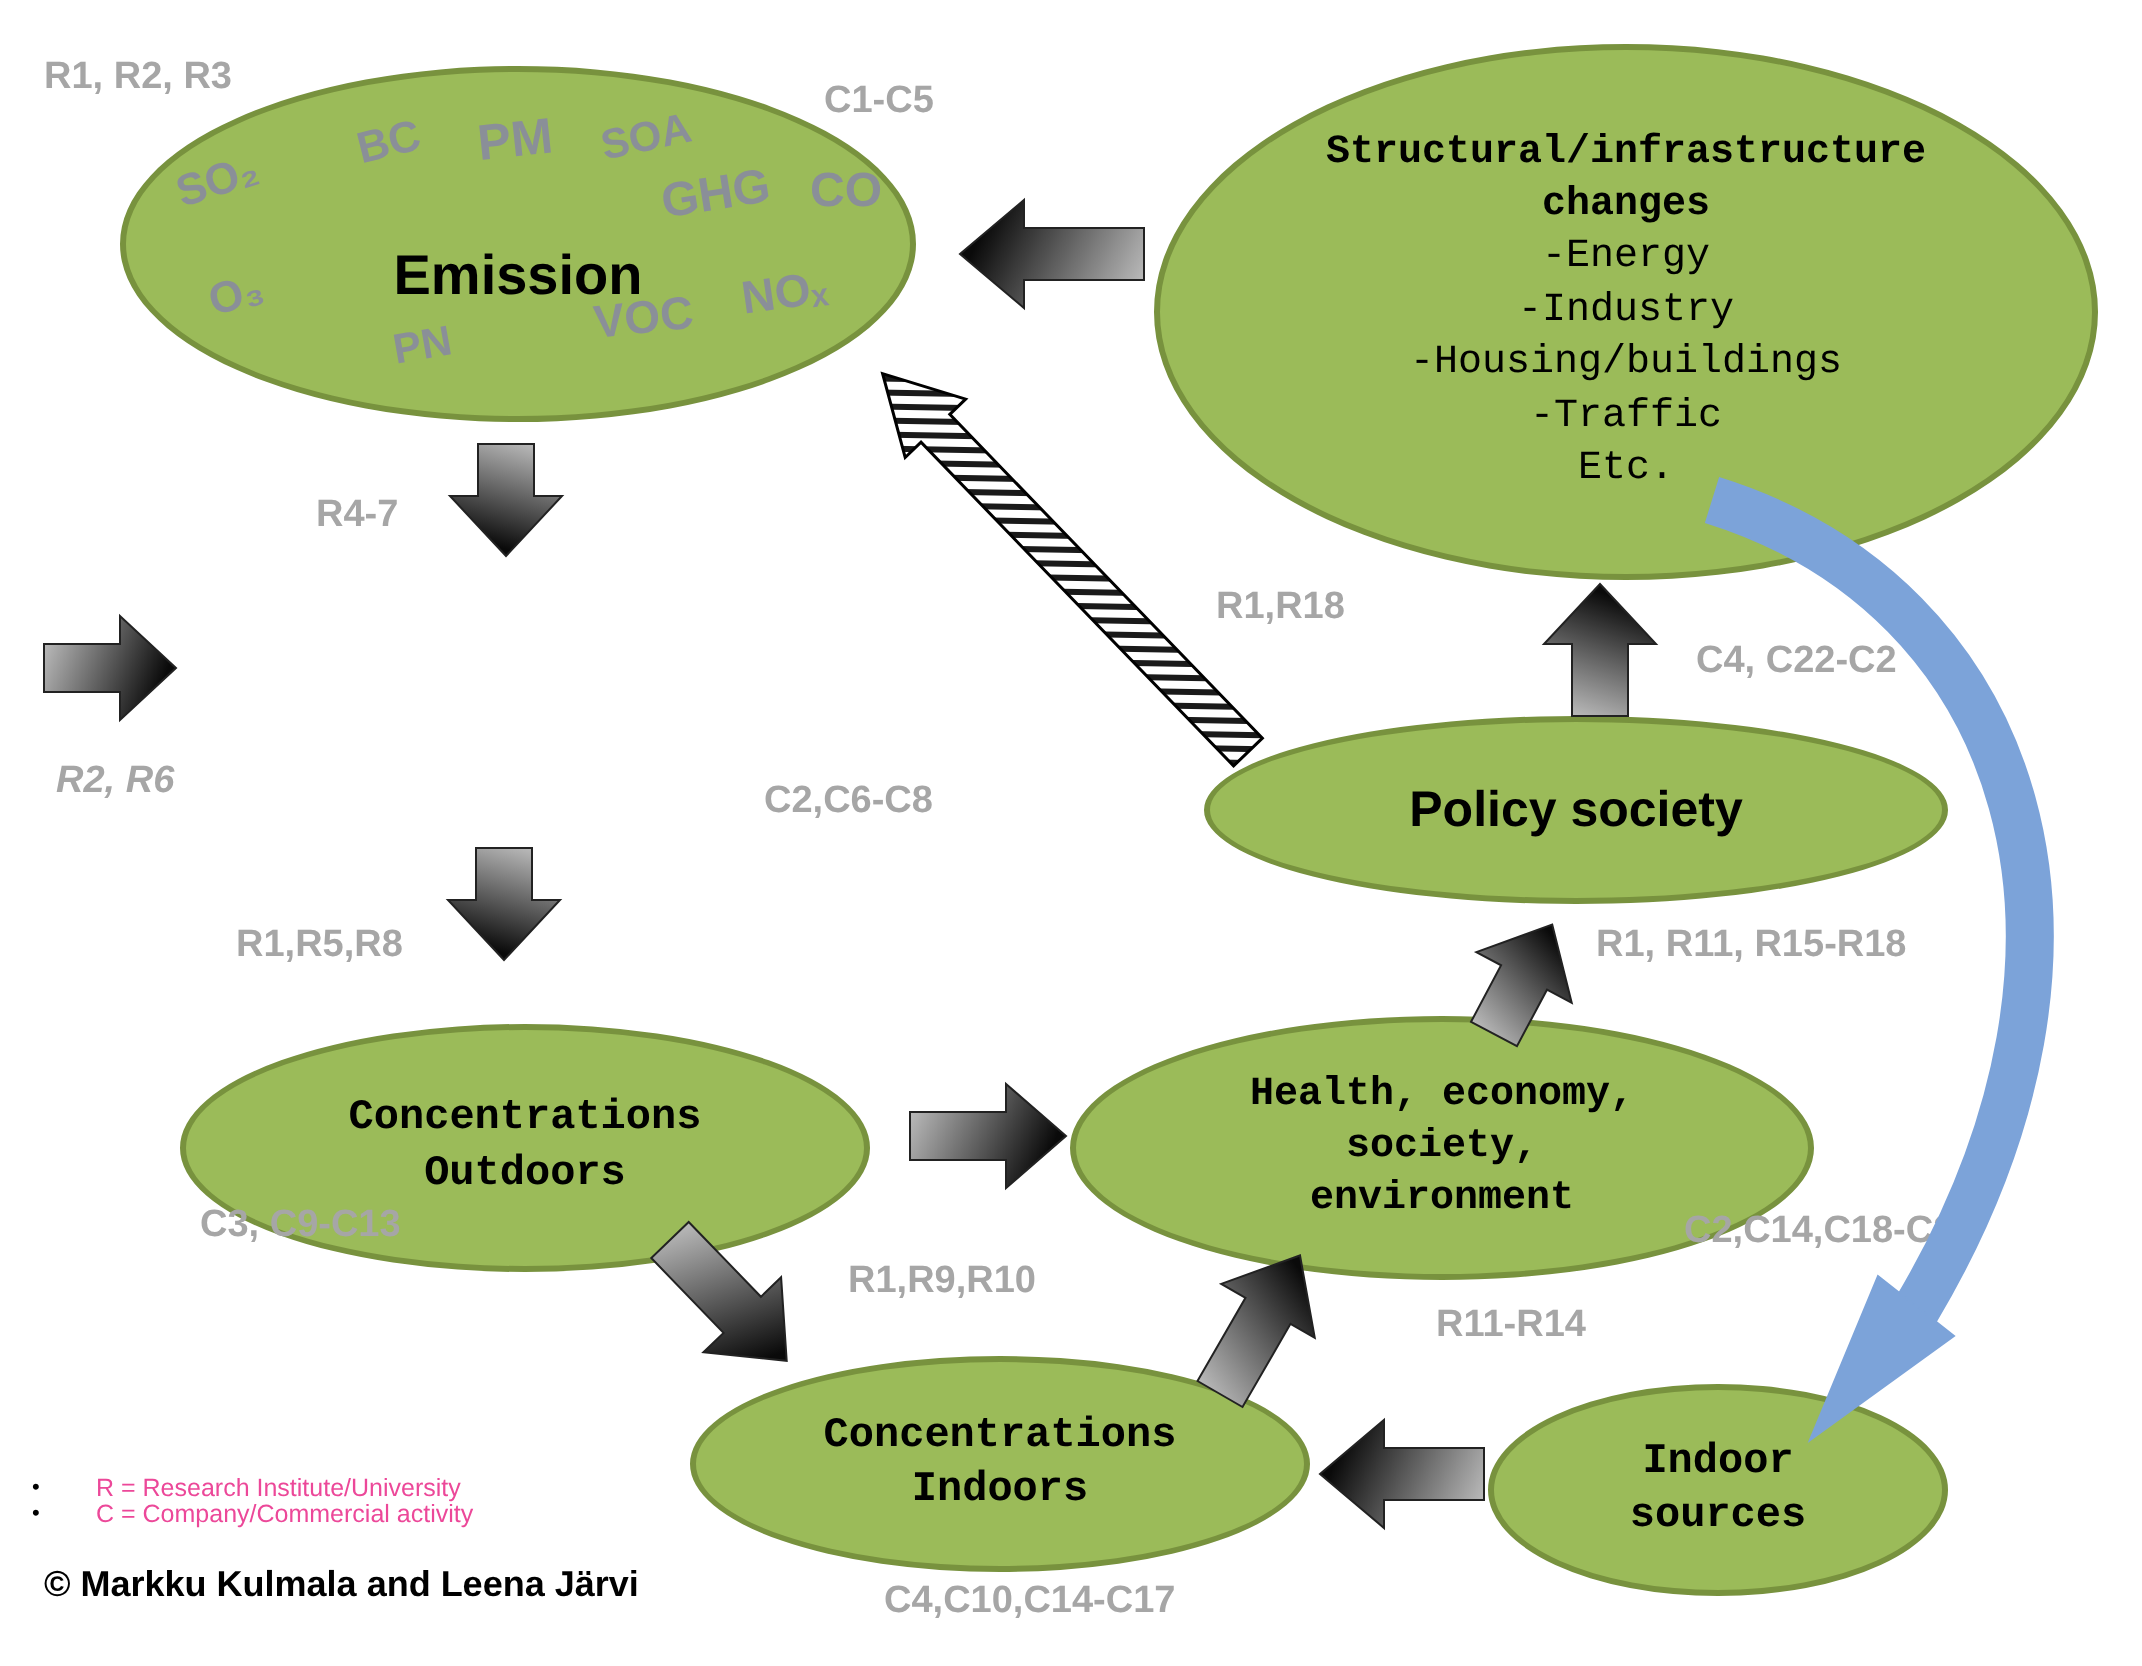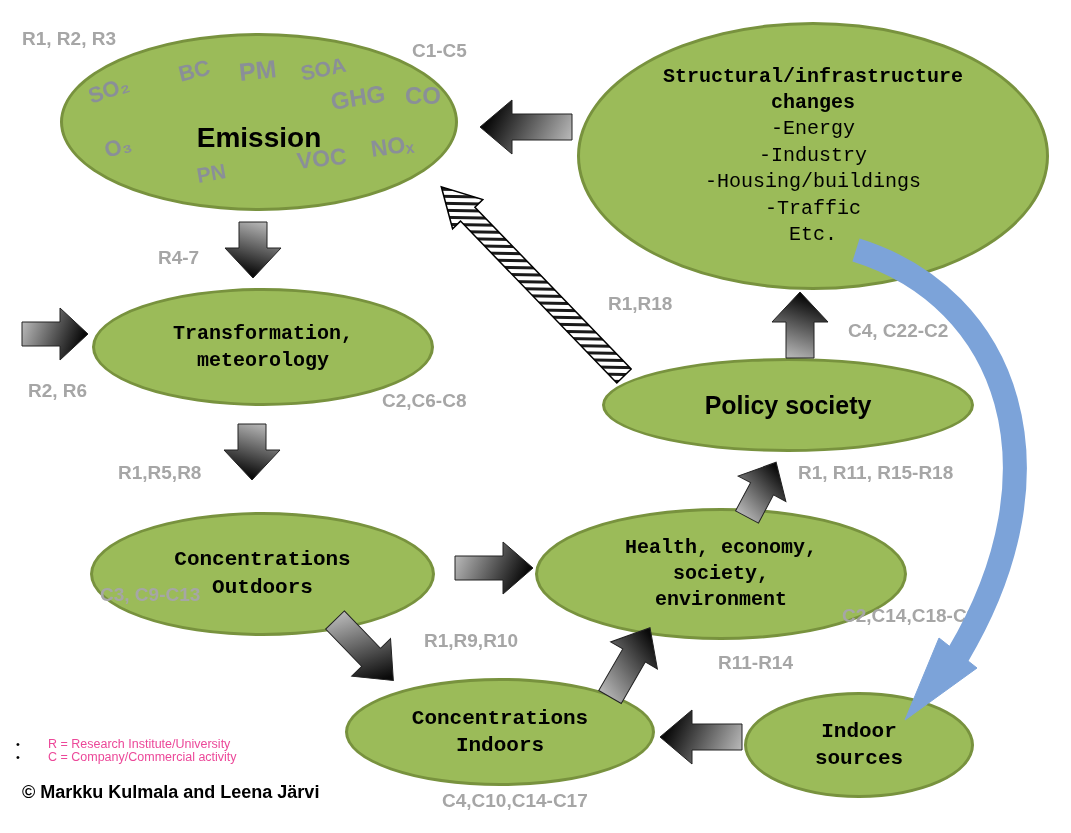--- a/index.html
+++ b/index.html
@@ -54,24 +54,20 @@
   <div class="ellipse node-lines" style="left:577px;top:22px;width:472px;height:268px;font-size:20px;line-height:1.32;">
     <span class="bold">Structural/infrastructure</span>
     <span class="bold">changes</span>
     <span>-Energy</span>
     <span>-Industry</span>
     <span>-Housing/buildings</span>
     <span>-Traffic</span>
     <span>Etc.</span>
   </div>
 
-  <div class="ellipse node-lines bold" style="left:92px;top:288px;width:342px;height:118px;font-size:20px;line-height:1.35;">
-    <span>Transformation,</span>
-    <span>meteorology</span>
-  </div>
 
   <div class="ellipse node-lines bold" style="left:90px;top:512px;width:345px;height:124px;font-size:21px;line-height:1.35;">
     <span>Concentrations</span>
     <span>Outdoors</span>
   </div>
 
   <div class="ellipse node-lines bold" style="left:535px;top:508px;width:372px;height:132px;font-size:20px;line-height:1.3;">
     <span>Health, economy,</span>
     <span>society,</span>
     <span>environment</span>
@@ -87,24 +83,24 @@
   </div>
 
   <div class="ellipse node-lines bold" style="left:744px;top:692px;width:230px;height:106px;font-size:21px;line-height:1.3;">
     <span>Indoor</span>
     <span>sources</span>
   </div>
 
   <div class="ref" style="left:22px;top:28px;">R1, R2, R3</div>
   <div class="ref" style="left:412px;top:40px;">C1-C5</div>
   <div class="ref" style="left:158px;top:247px;">R4-7</div>
-  <div class="ref" style="left:28px;top:380px;">R2, R6</div>
+  <div class="ref" style="left:28px;top:380px;font-style:italic;">R2, R6</div>
   <div class="ref" style="left:382px;top:390px;">C2,C6-C8</div>
   <div class="ref" style="left:118px;top:462px;">R1,R5,R8</div>
-  <div class="ref" style="left:100px;top:584px;">C3, C9-C13</div>
+  <div class="ref" style="left:100px;top:602px;">C3, C9-C13</div>
   <div class="ref" style="left:424px;top:630px;">R1,R9,R10</div>
   <div class="ref" style="left:442px;top:790px;">C4,C10,C14-C17</div>
   <div class="ref" style="left:718px;top:652px;">R11-R14</div>
   <div class="ref" style="left:842px;top:605px;">C2,C14,C18-C21</div>
   <div class="ref" style="left:798px;top:462px;">R1, R11, R15-R18</div>
   <div class="ref" style="left:848px;top:320px;">C4, C22-C2</div>
   <div class="ref" style="left:608px;top:293px;">R1,R18</div>
 
   <svg class="overlay" width="1071" height="833" viewBox="0 0 1071 833">
     <defs>

